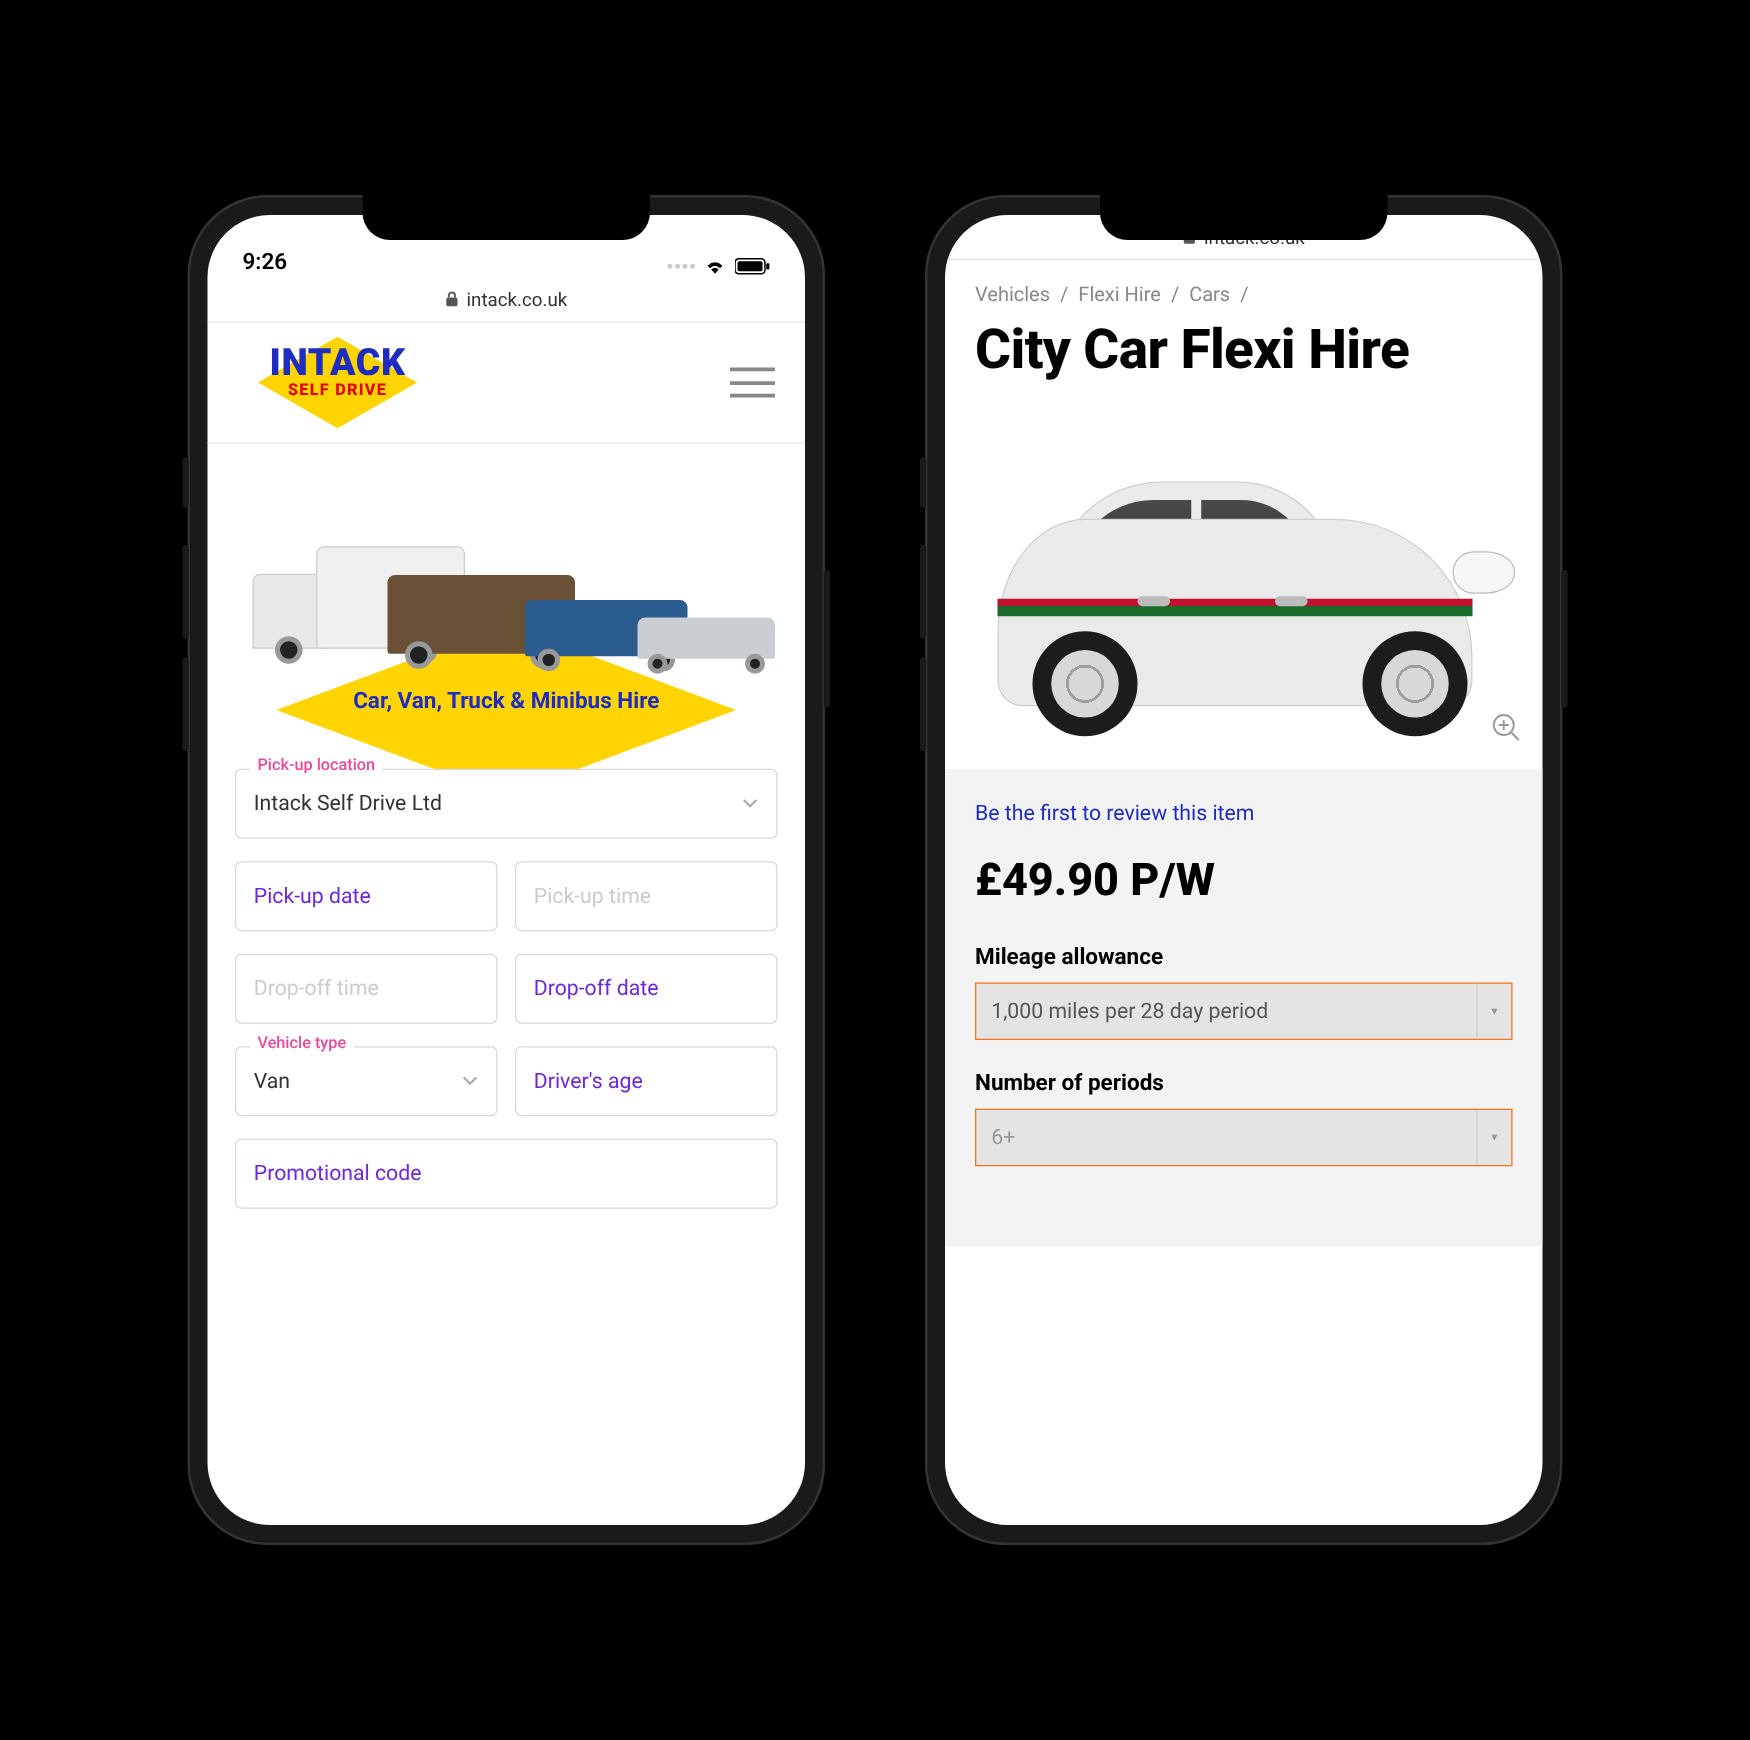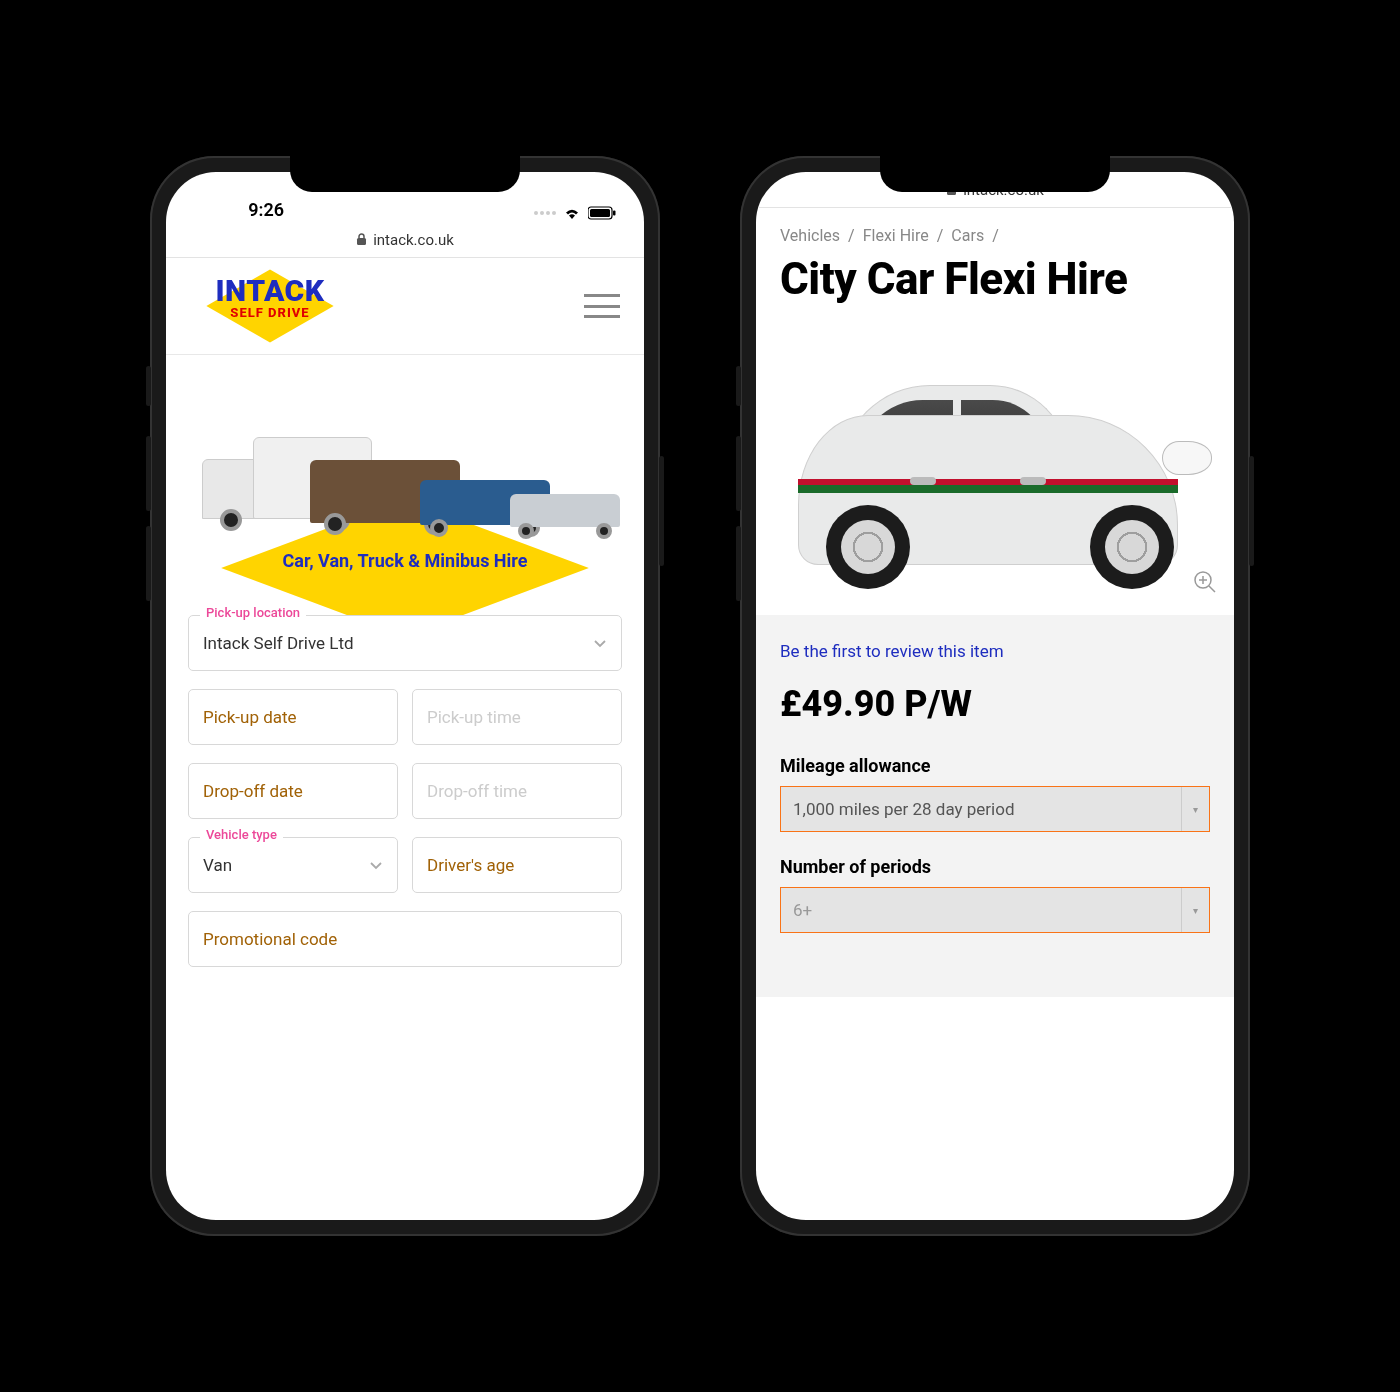--- a/index.html
+++ b/index.html
@@ -47,21 +47,21 @@
   .side-btn.left3 { left:-4px; top:370px; width:5px; height:75px; }
   .side-btn.right1 { right:-4px; top:300px; width:5px; height:110px; }
   .status-bar {
     height: 50px;
     display: flex;
     align-items: flex-end;
     padding: 0 28px 2px;
     font-size: 18px;
     font-weight: 600;
   }
-  .status-time { width: 90px; text-align: right; }
+  .status-time { width: 90px; }
   .status-spacer { flex: 1; }
   .status-icons { display:flex; align-items:center; gap:6px; }
   .dots { display:flex; gap:2px; }
   .dots span { width:4px; height:4px; background:#ccc; border-radius:50%; }
   .wifi-icon svg, .battery-icon svg { display:block; }
   .url-bar {
     height: 36px;
     display:flex;
     align-items:center;
     justify-content:center;
@@ -122,21 +122,21 @@
   .search-form { padding: 26px 22px 0; }
   .form-row { display:flex; gap:14px; margin-bottom:18px; }
   .field { flex:1; position:relative; }
   .field-label { position:absolute; top:-10px; left:12px; background:#fff; padding:0 6px; font-size:13px; color:#ec4899; font-weight:500; }
   .field-box {
     border:1px solid #d8d8d8; border-radius:5px;
     height:56px; display:flex; align-items:center;
     padding:0 14px; font-size:17px; color:#333;
     width:100%; background:#fff;
   }
-  .field-box.placeholder { color:#a16207; }
+  .field-box.placeholder { color:#6d28d9; }
   .field-box.disabled { color:#ccc; }
   .field-box .chev { margin-left:auto; }
   .search-btn {
     width:100%; height:60px; background:#2a329a; color:#fff;
     border:none; font-size:17px; font-weight:600; letter-spacing:3px;
     margin-top:6px; cursor:pointer;
   }
 
   
   .breadcrumb { padding:18px 24px 10px; font-size:16px; color:#888; display:flex; gap:8px; flex-wrap:wrap; }
@@ -303,27 +303,27 @@
           </div>
         </div>
         <div class="field">
           <div class="field-box disabled">
             <span>Pick-up time</span>
           </div>
         </div>
       </div>
       <div class="form-row">
         <div class="field">
+          <div class="field-box disabled">
+            <span>Drop-off time</span>
+          </div>
+        </div>
+        <div class="field">
           <div class="field-box placeholder">
             <span>Drop-off date</span>
-          </div>
-        </div>
-        <div class="field">
-          <div class="field-box disabled">
-            <span>Drop-off time</span>
           </div>
         </div>
       </div>
       <div class="form-row">
         <div class="field">
           <div class="field-label">Vehicle type</div>
           <div class="field-box">
             <span>Van</span>
             <span class="chev">
               <svg width="14" height="10" viewBox="0 0 14 10">

